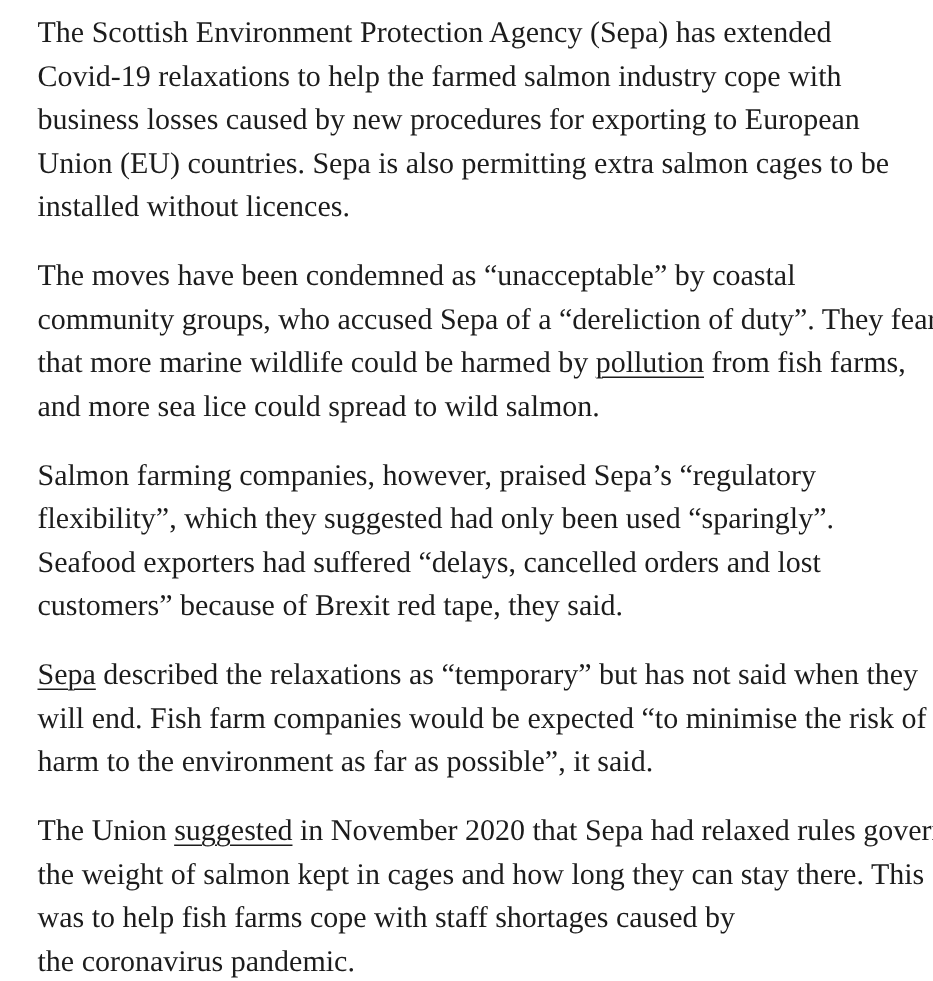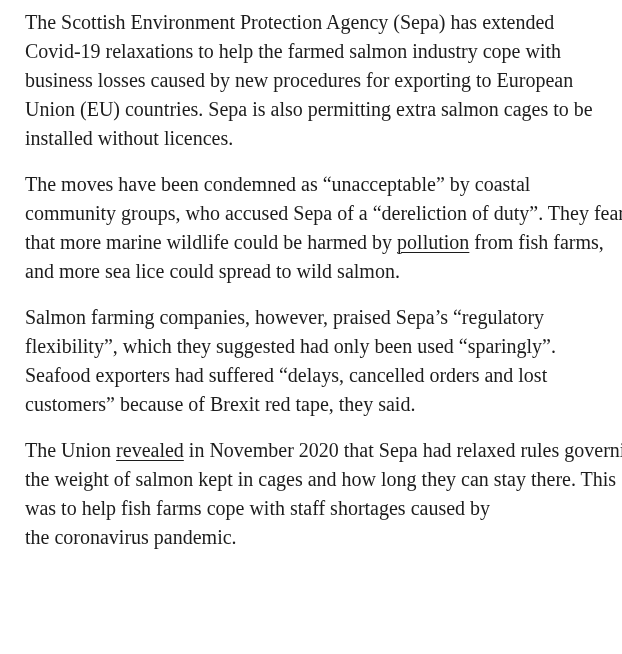--- a/index.html
+++ b/index.html
@@ -40,17 +40,20 @@
 Union (EU) countries. Sepa is also permitting extra salmon cages to be
 installed without licences.</span></p>
     <p class="para"><span>The moves have been condemned as “unacceptable” by coastal
 community groups, who accused Sepa of a “dereliction of duty”. They fear
 that more marine wildlife could be harmed by </span><a href="#" class="link">pollution</a><span> from fish farms,
 and more sea lice could spread to wild salmon.</span></p>
     <p class="para"><span>Salmon farming companies, however, praised Sepa’s “regulatory
 flexibility”, which they suggested had only been used “sparingly”.
 Seafood exporters had suffered “delays, cancelled orders and lost
 customers” because of Brexit red tape, they said.</span></p>
-    <p class="para"><span>The Union </span><a href="#" class="link">revealed</a><span> in November 2020 that Sepa had relaxed rules governing
+    <p class="para"><a href="#" class="link">Sepa</a><span> described the relaxations as “temporary” but has not said when they
+will end. Fish farm companies would be expected “to minimise the risk of
+harm to the environment as far as possible”, it said.</span></p>
+    <p class="para"><span>The Union </span><a href="#" class="link">suggested</a><span> in November 2020 that Sepa had relaxed rules governing
 the weight of salmon kept in cages and how long they can stay there. This
 was to help fish farms cope with staff shortages caused by
 the coronavirus pandemic.</span></p>
   </div>
 
 </body></html>

